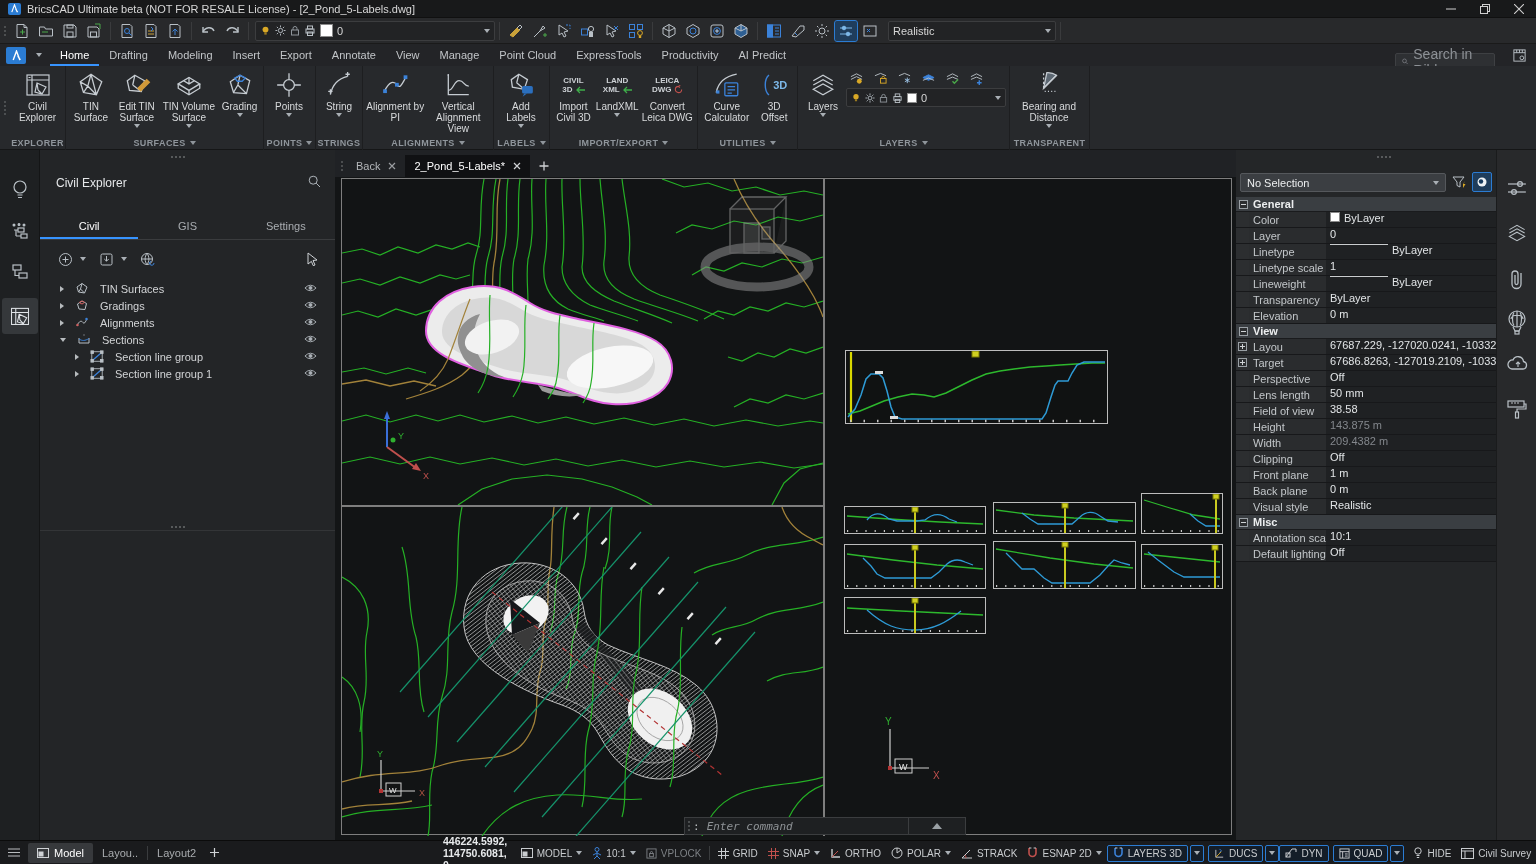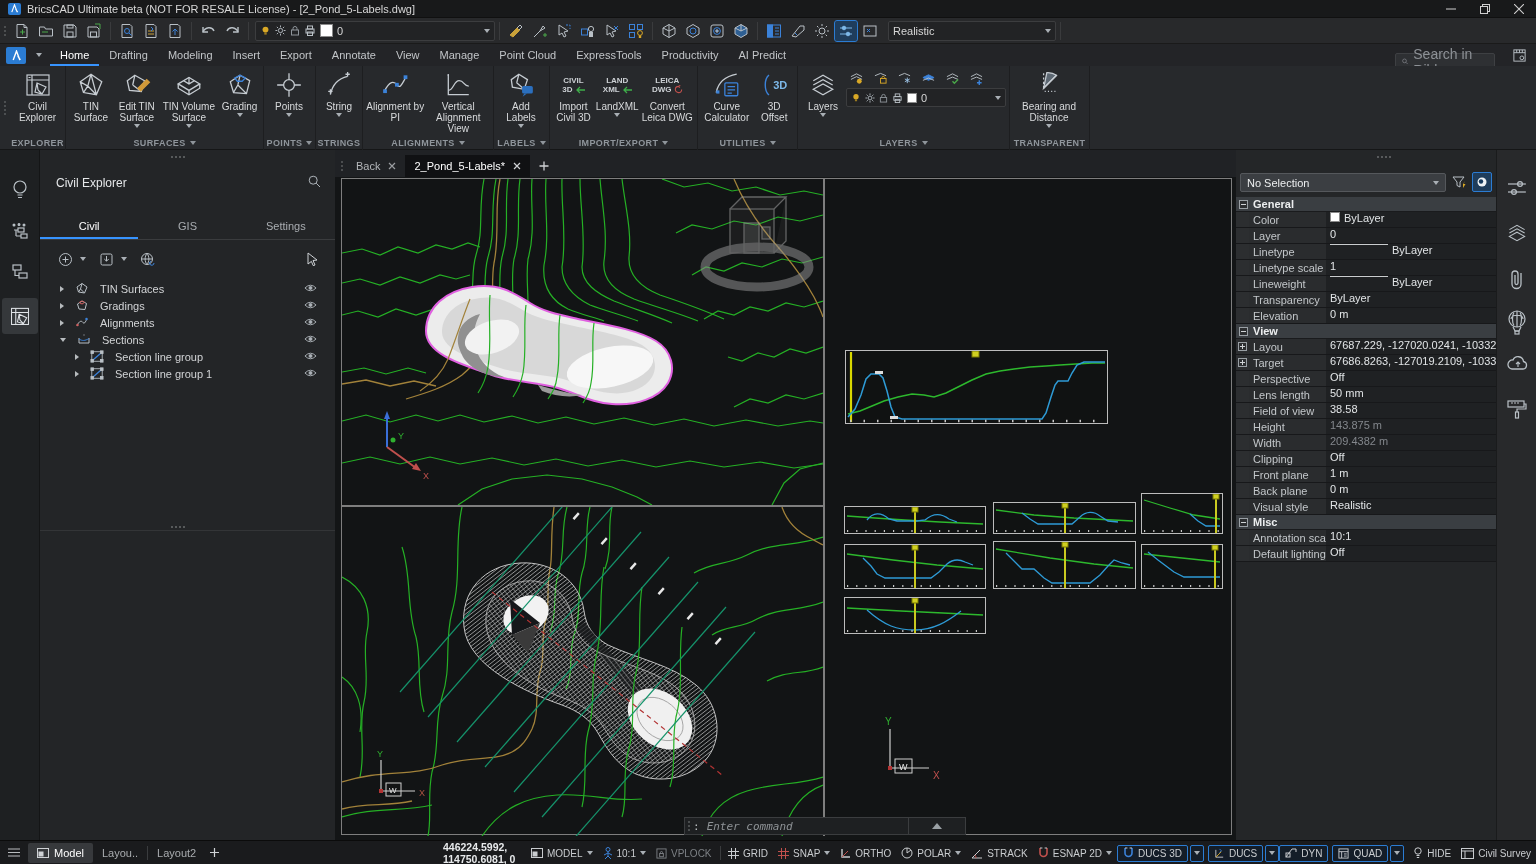--- a/index.html
+++ b/index.html
@@ -1463,21 +1463,21 @@
           <path d="M2,1 h2.4 M6.6,1 h2.4" stroke="#c9cccf" stroke-width="1.2"></path>
         </svg>
       <span>ESNAP 2D</span>
         <span class="caret"></span>
     </div>
     <div class="sitem sboxed">
       <svg width="11" height="12" viewBox="0 0 11 12" fill="none" stroke="#3b82d9" stroke-width="1.6">
           <path d="M2,1 V6 a3.5,3.5 0 0 0 7,0 V1"></path>
           <path d="M2,1 h2.4 M6.6,1 h2.4" stroke="#c9cccf" stroke-width="1.2"></path>
         </svg>
-      <span>DUCS 3D</span>
+      <span>LAYERS 3D</span>
     </div>
       <span class="scaretbox">
         <span class="caret"></span>
       </span>
     <div class="sitem sboxed" style="margin-left:4px">
       <svg width="11" height="11" viewBox="0 0 12 12" fill="none" stroke="#c9cccf">
           <path d="M2,10 V2 M2,10 H10"></path>
           <path d="M2,10 L8,4" stroke="#d9a826"></path>
           <path d="M6,1 l2,2 -2,2" stroke="#3b82d9"></path>
         </svg>

